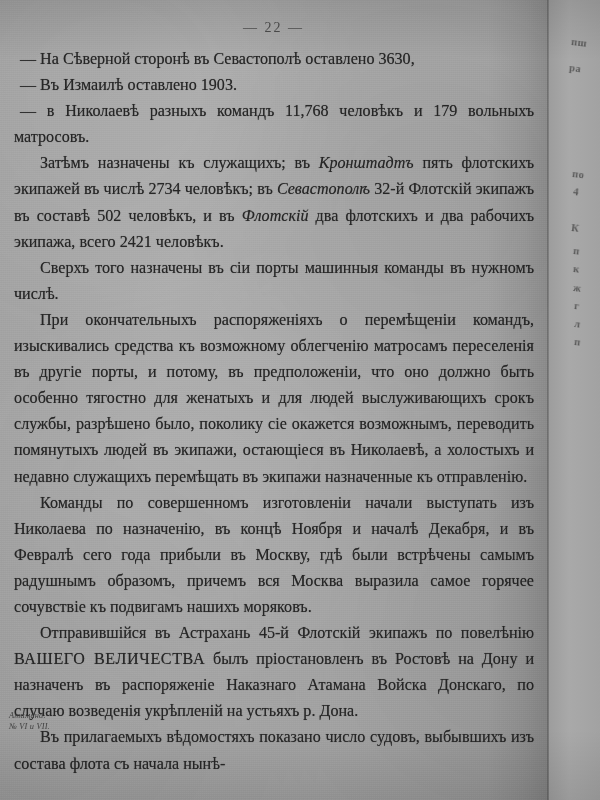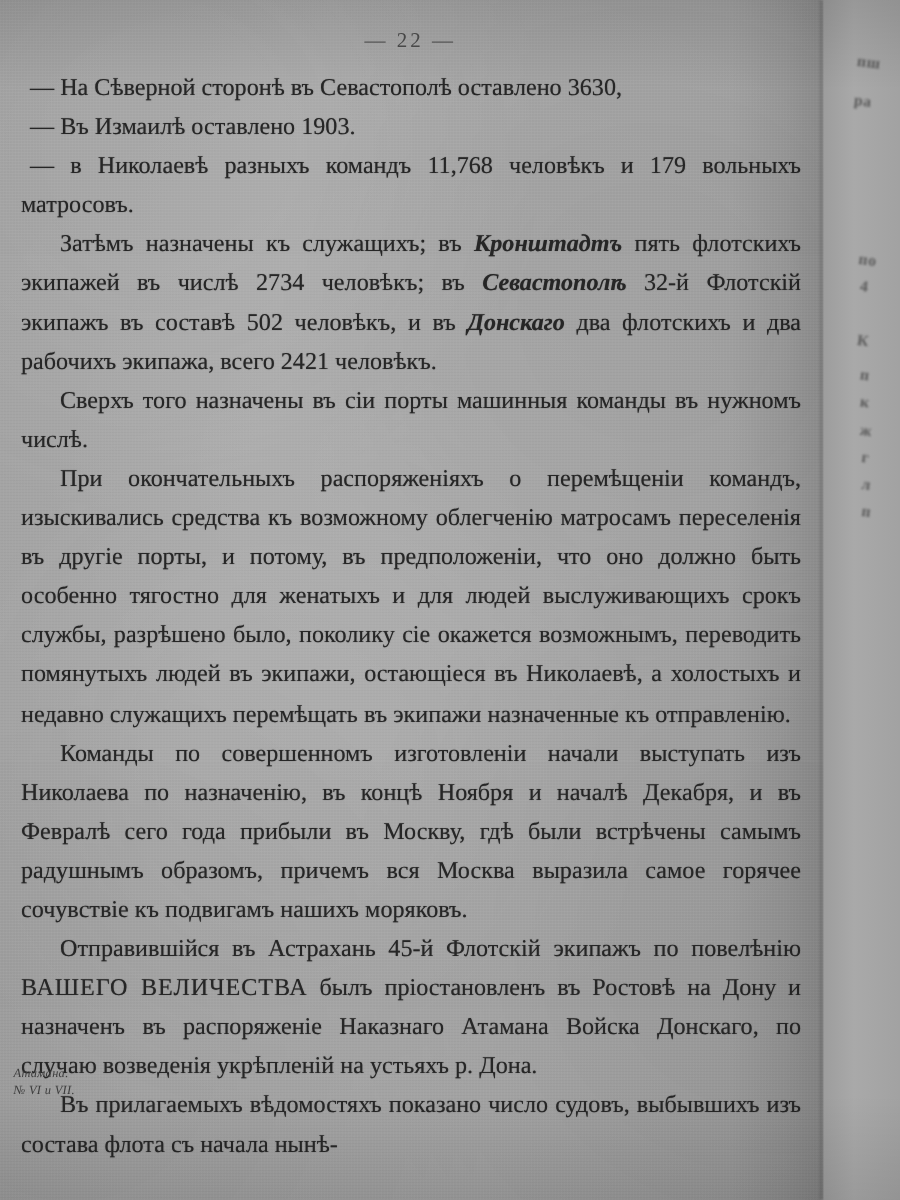--- a/index.html
+++ b/index.html
@@ -99,21 +99,21 @@
     top: 46px;
     width: 520px;
     font-size: 16.1px;
     line-height: 26.1px;
     text-align: justify;
     color: #262626;
     filter: blur(.42px);
     text-shadow: 0 0 .7px rgba(30,30,30,.55);
   }
   .body p { margin: 0; }
-  .ital { font-style: italic; font-weight: bold; }
+  .ital { font-style: italic; }
   .caps { letter-spacing: .6px; }
   .dash-item { text-indent: 6px; }
   .indent { text-indent: 26px; }
 
   
   .margin-note {
     position: absolute;
     left: 9px;
     top: 711px;
     width: 58px;
@@ -172,21 +172,21 @@
     </div>
 
   <div class="textblock">
 
     <div class="folio">— 22 —</div>
 
     <div class="body" id="body-column">
         <p class="dash-item">— На Сѣверной сторонѣ въ Севастополѣ оставлено 3630,</p>
         <p class="dash-item">— Въ Измаилѣ оставлено 1903.</p>
         <p class="dash-item">— в Николаевѣ разныхъ командъ 11,768 человѣкъ и 179 вольныхъ матросовъ.</p>
-        <p class="indent"><span>Затѣмъ назначены къ служащихъ; въ </span><span class="ital">Кронштадтъ</span><span> пять флотскихъ экипажей въ числѣ 2734 человѣкъ; въ </span><span class="ital">Севастополѣ</span><span> 32-й Флотскій экипажъ въ составѣ 502 человѣкъ, и въ </span><span class="ital">Донскаго</span><span> два флотскихъ и два рабочихъ экипажа, всего 2421 человѣкъ.</span></p>
+        <p class="indent"><span>Затѣмъ назначены къ служащихъ; въ </span><span class="ital">Кронштадтъ</span><span> пять флотскихъ экипажей въ числѣ 2734 человѣкъ; въ </span><span class="ital">Севастополѣ</span><span> 32-й Флотскій экипажъ въ составѣ 502 человѣкъ, и въ </span><span class="ital">Флотскій</span><span> два флотскихъ и два рабочихъ экипажа, всего 2421 человѣкъ.</span></p>
         <p class="indent">Сверхъ того назначены въ сіи порты машинныя команды въ нужномъ числѣ.</p>
         <p class="indent">При окончательныхъ распоряженіяхъ о перемѣщеніи командъ, изыскивались средства къ возможному облегченію матросамъ переселенія въ другіе порты, и потому, въ предположеніи, что оно должно быть особенно тягостно для женатыхъ и для людей выслуживающихъ срокъ службы, разрѣшено было, поколику сіе окажется возможнымъ, переводить помянутыхъ людей въ экипажи, остающіеся въ Николаевѣ, а холостыхъ и недавно служащихъ перемѣщать въ экипажи назначенные къ отправленію.</p>
         <p class="indent">Команды по совершенномъ изготовленіи начали выступать изъ Николаева по назначенію, въ концѣ Ноября и началѣ Декабря, и въ Февралѣ сего года прибыли въ Москву, гдѣ были встрѣчены самымъ радушнымъ образомъ, причемъ вся Москва выразила самое горячее сочувствіе къ подвигамъ нашихъ моряковъ.</p>
         <p class="indent"><span>Отправившійся въ Астрахань 45-й Флотскій экипажъ по повелѣнію </span><span class="caps">ВАШЕГО ВЕЛИЧЕСТВА</span><span> былъ пріостановленъ въ Ростовѣ на Дону и назначенъ въ распоряженіе Наказнаго Атамана Войска Донскаго, по случаю возведенія укрѣпленій на устьяхъ р. Дона.</span></p>
         <p class="indent">Въ прилагаемыхъ вѣдомостяхъ показано число судовъ, выбывшихъ изъ состава флота съ начала нынѣ-</p>
       </div>
 
   </div>
 
   <div class="margin-note">

